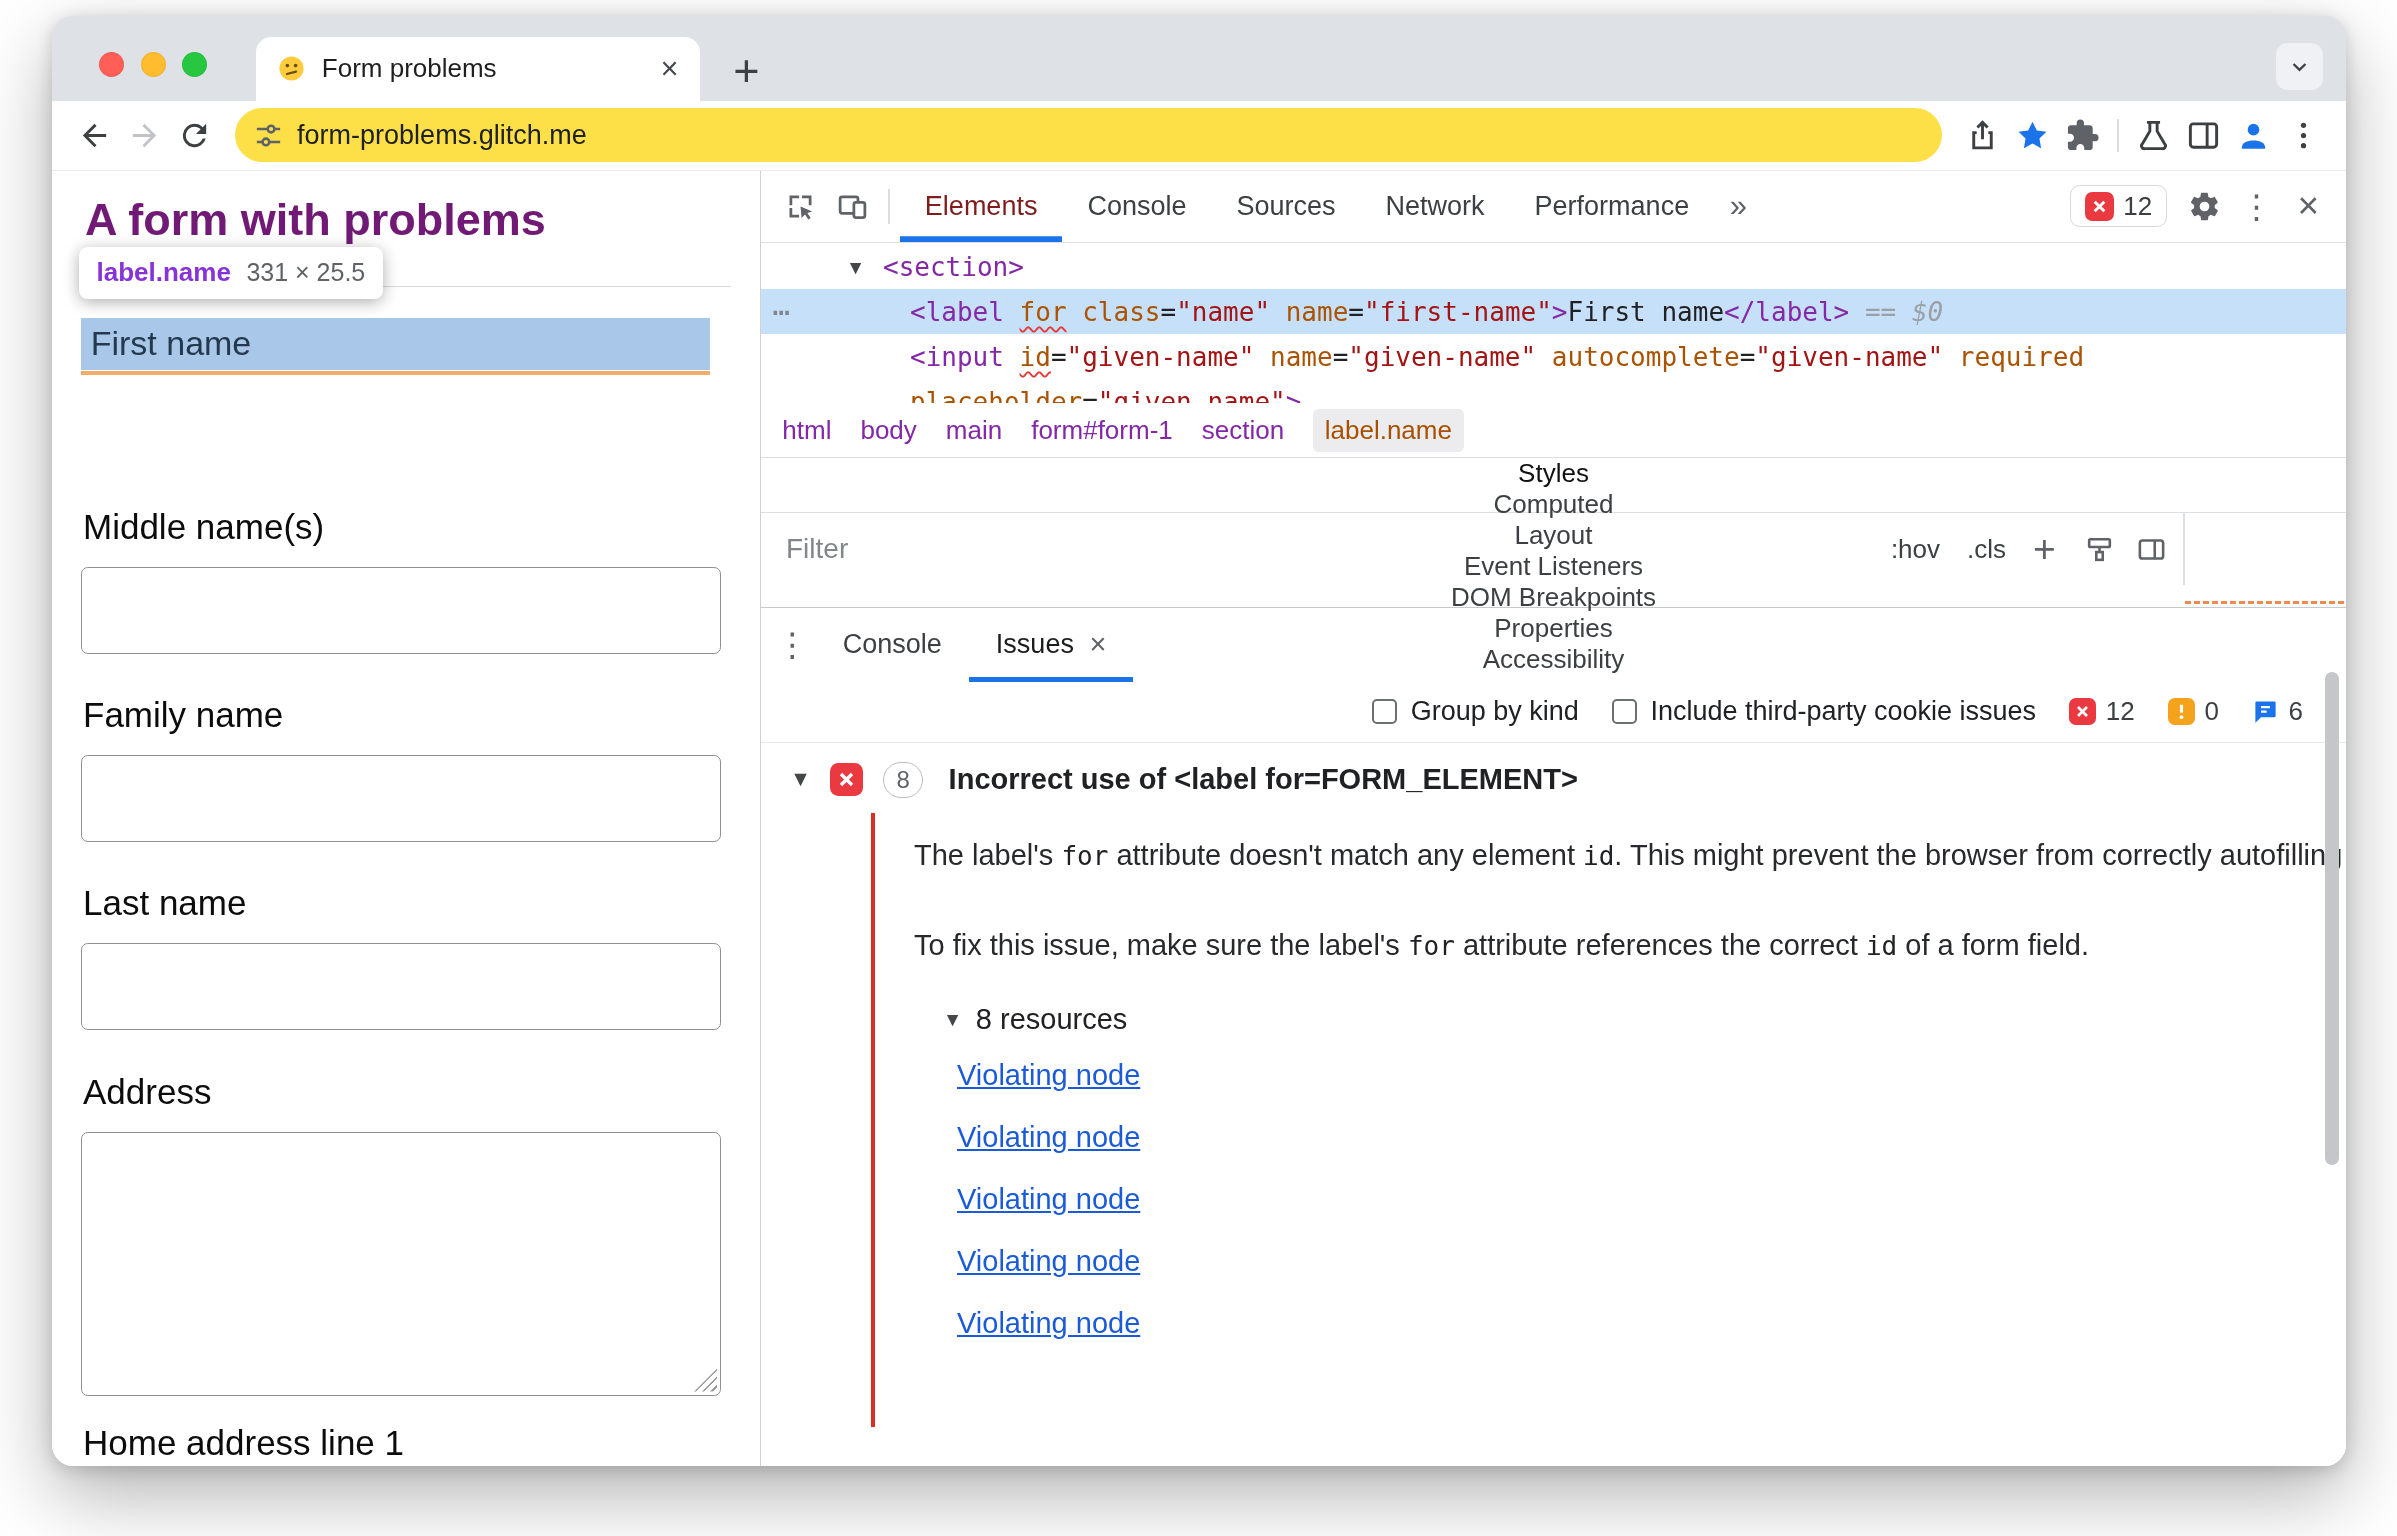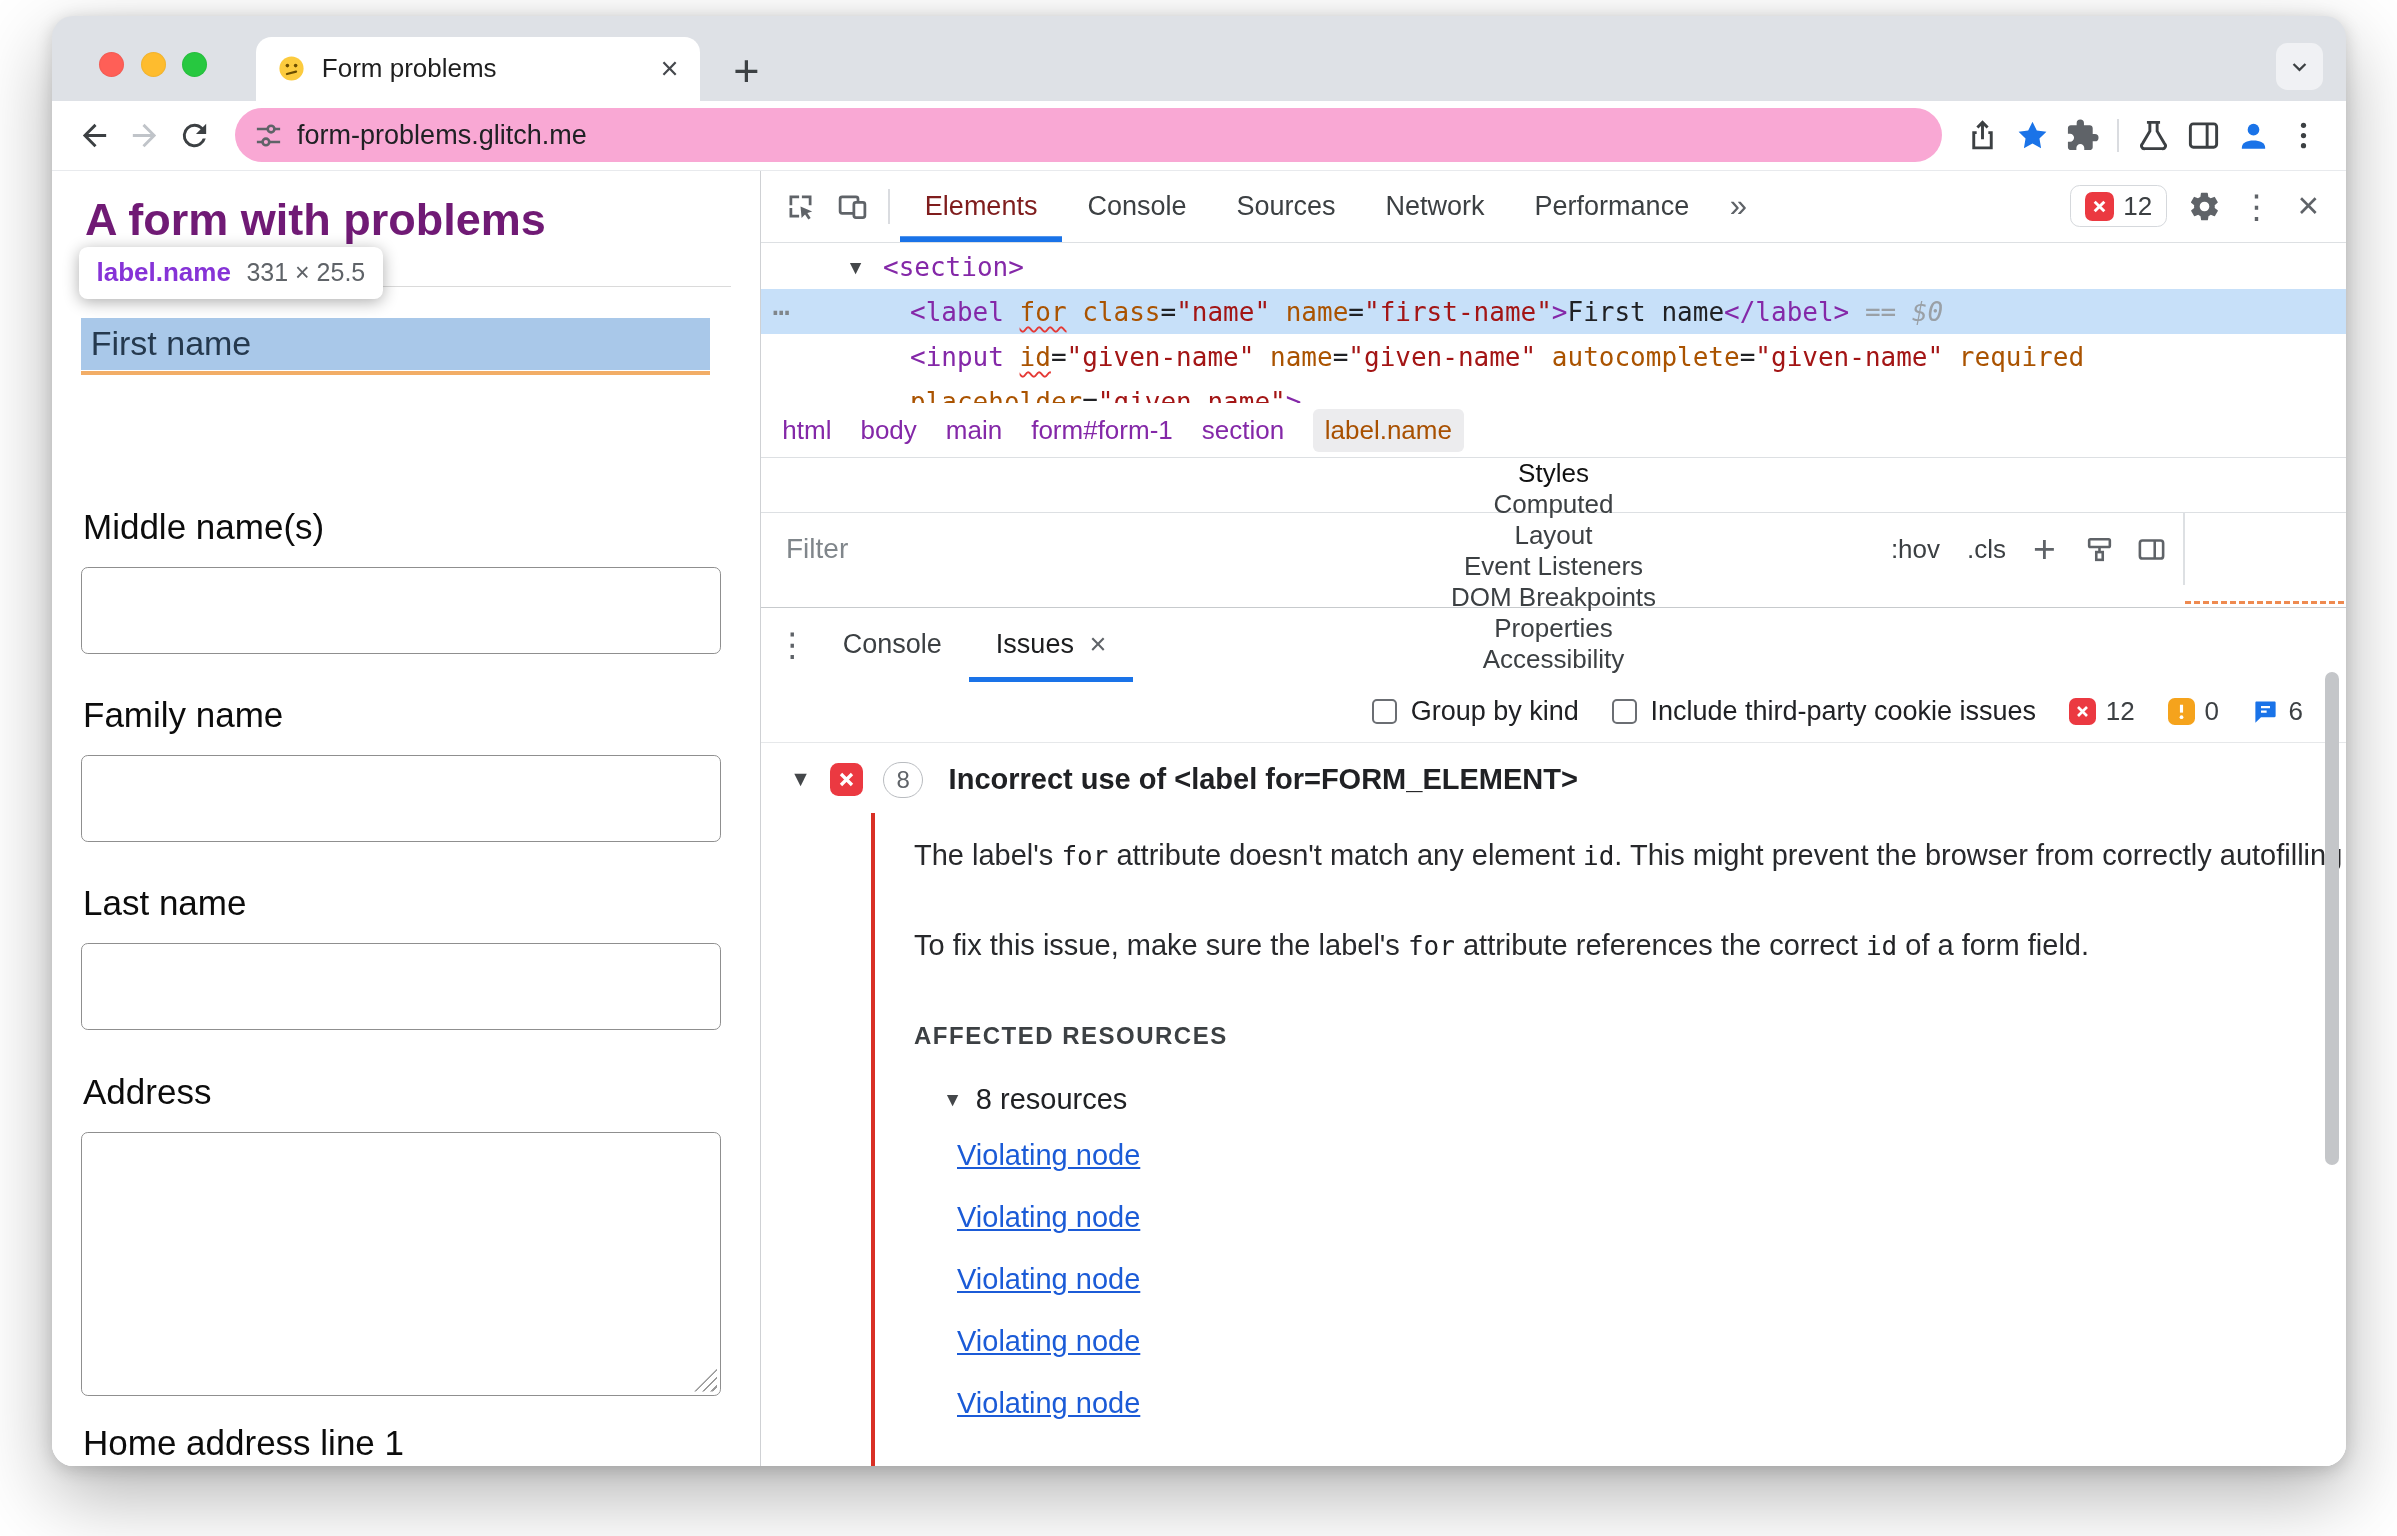--- a/index.html
+++ b/index.html
@@ -18,21 +18,21 @@
   .tab-title{margin-left:15.5px;font-size:26px;color:#1f1f1f;}
   .tab-close{margin-left:auto;font-size:31px;color:#45484d;line-height:1;}
   .newtab{position:absolute;left:671px;top:29px;width:47px;height:47px;display:grid;place-items:center;
           font-size:45px;font-weight:300;color:#3c4043;}
   .tabsearch{position:absolute;right:23px;top:27px;width:47px;height:47px;border-radius:11.6px;
              background:rgba(255,255,255,.55);display:grid;place-items:center;}
   
   .toolbar{position:absolute;top:85px;left:0;right:0;height:70px;background:#fff;display:flex;
            align-items:center;padding:0 17.5px;box-sizing:border-box;border-bottom:1.9px solid #e8eaed;}
   .ib{width:50px;height:50px;display:grid;place-items:center;border-radius:50%;flex:none;}
-  .urlbar{flex:1;height:54px;background:#f9a8d4;border-radius:27px;margin:0 15.5px;display:flex;
+  .urlbar{flex:1;height:54px;background:#fde047;border-radius:27px;margin:0 15.5px;display:flex;
           align-items:center;padding:0 11.6px 0 17.5px;gap:13.6px;min-width:0;}
   .url-text{font-size:27px;color:#202124;white-space:nowrap;}
   .tb-div{width:1.9px;height:33px;background:#dadce0;margin:0 9.7px;flex:none;}
   
   .content{position:absolute;top:155px;left:0;right:0;bottom:0;display:flex;background:#fff;}
   
   .page{width:708px;flex:none;position:relative;background:#fff;overflow:hidden;}
   .page h1{position:absolute;left:33px;top:23px;margin:0;font-size:45px;font-weight:700;color:#701a75;}
   .page-hr{position:absolute;left:33px;top:115px;width:646px;border-top:1.9px solid #dadada;}
   .insp-tooltip{position:absolute;left:27px;top:76px;background:#fff;border-radius:8.7px;z-index:6;
@@ -422,21 +422,20 @@
                 <rect width="24" height="24" rx="6" fill="#eb3941"></rect>
                 <path d="M8 8l8 8M16 8l-8 8" stroke="#fff" stroke-width="2.4"></path>
               </svg>
         <span class="occ">8</span>
         <span class="iss-title">Incorrect use of &lt;label for=FORM_ELEMENT&gt;</span>
       </div>
 
       <div class="issue-detail">
         <p class="iss-p"><span class="tok ">The label's </span><span class="tok code">for</span><span class="tok "> attribute doesn't match any element </span><span class="tok code">id</span><span class="tok ">. This might prevent the browser from correctly autofilling the form and accessibility tools from working correctly.</span></p>
         <p class="iss-p iss-p2"><span class="tok ">To fix this issue, make sure the label's </span><span class="tok code">for</span><span class="tok "> attribute references the correct </span><span class="tok code">id</span><span class="tok "> of a form field.</span></p>
-        <div class="aff">AFFECTED RESOURCES</div>
         <div class="resrow">
           <span class="iss-tri">▼</span>
           <span>8 resources</span>
         </div>
         <div class="links">
           <a class="vlink">Violating node</a>
           <a class="vlink">Violating node</a>
           <a class="vlink">Violating node</a>
           <a class="vlink">Violating node</a>
           <a class="vlink">Violating node</a>

